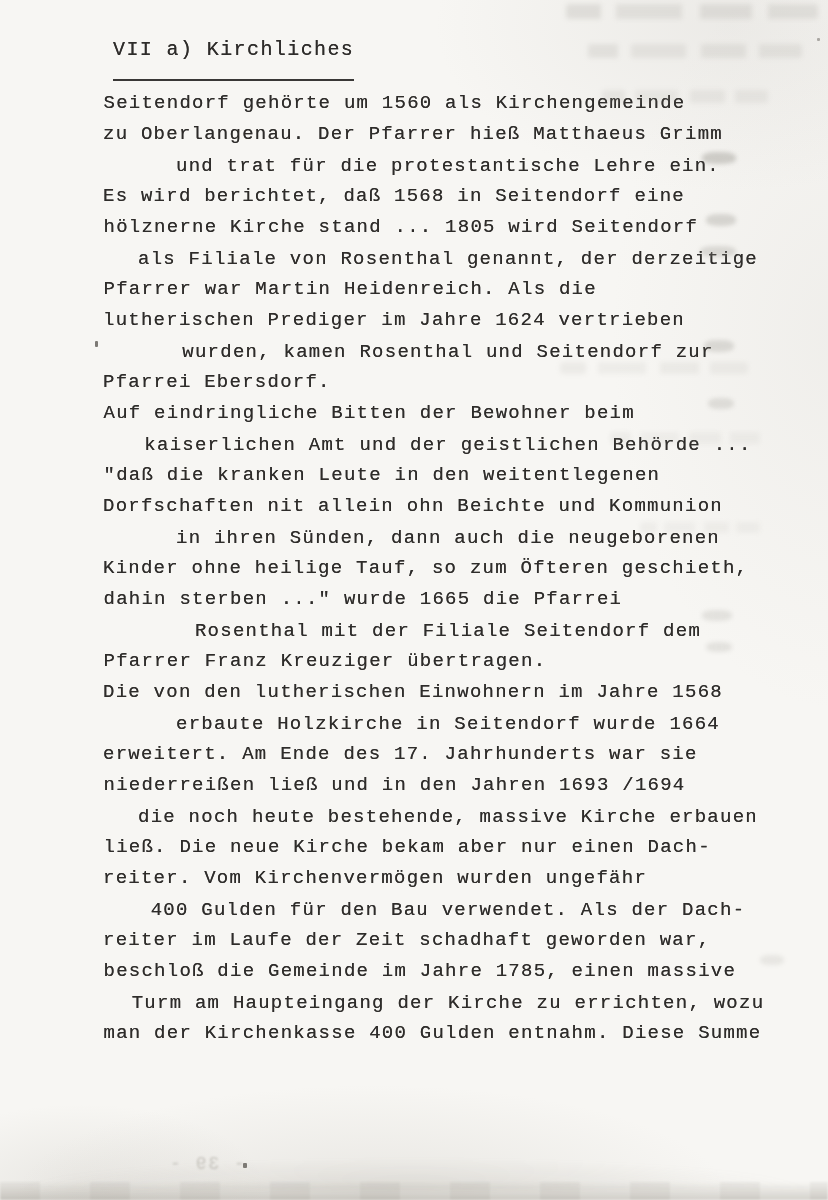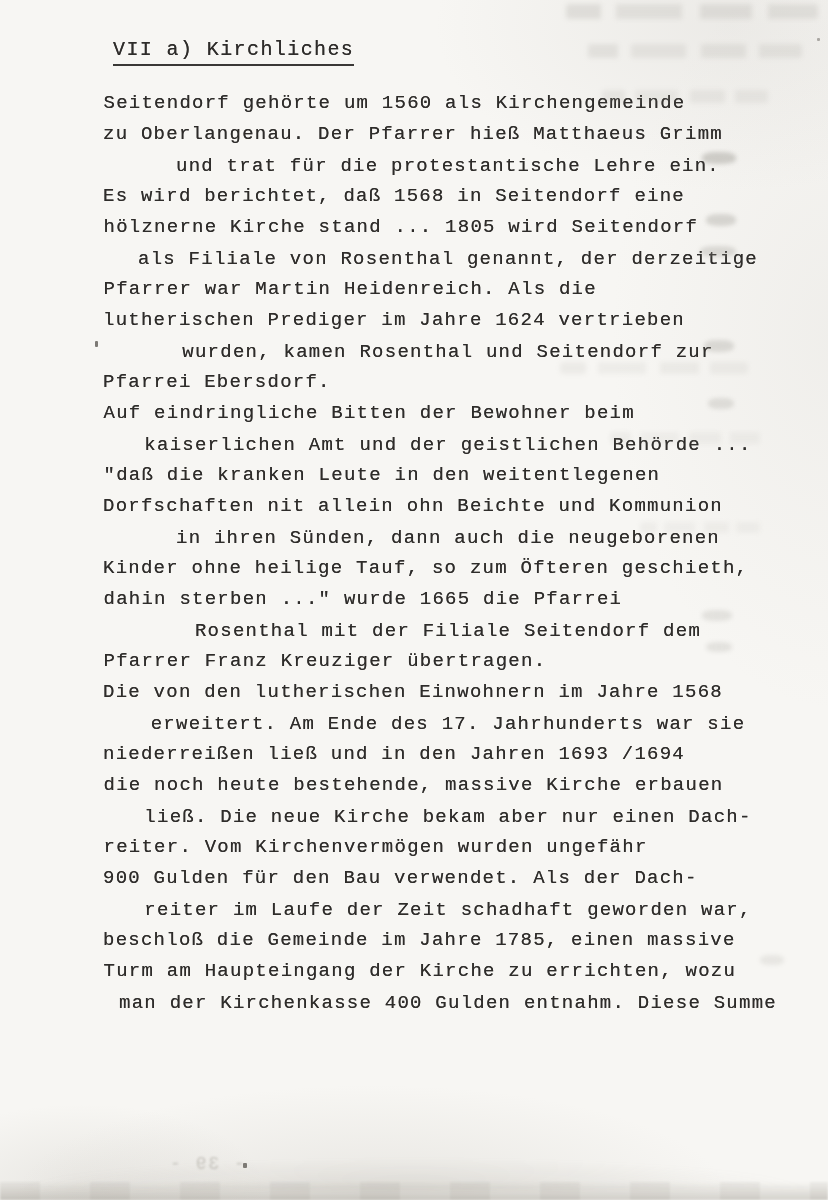--- a/index.html
+++ b/index.html
@@ -24,21 +24,21 @@
 
   .section-title {
     position: absolute;
     left: 113px;
     top: 38px;
     margin: 0;
     font-size: 20px;
     font-weight: normal;
     letter-spacing: 1.4px;
     line-height: 24px;
-    padding-bottom: 2px;
+    padding-bottom: 17px;
     border-bottom: 2px solid #3a3836;
     text-shadow: 0 0 0.6px rgba(46,44,42,0.85);
     white-space: pre;
   }
 
   .text-block {
     position: absolute;
     left: 103px;
     top: 88px;
     width: 690px;
@@ -152,26 +152,27 @@
     <div class="line">Auf eindringliche Bitten der Bewohner beim</div>
     <div class="line">kaiserlichen Amt und der geistlichen Behörde ...</div>
     <div class="line">"daß die kranken Leute in den weitentlegenen</div>
     <div class="line">Dorfschaften nit allein ohn Beichte und Kommunion</div>
     <div class="line">in ihren Sünden, dann auch die neugeborenen</div>
     <div class="line">Kinder ohne heilige Tauf, so zum Öfteren geschieth,</div>
     <div class="line">dahin sterben ..." wurde 1665 die Pfarrei</div>
     <div class="line">Rosenthal mit der Filiale Seitendorf dem</div>
     <div class="line">Pfarrer Franz Kreuziger übertragen.</div>
     <div class="line">Die von den lutherischen Einwohnern im Jahre 1568</div>
+    <div class="line">erbaute Holzkirche in Seitendorf wurde 1664</div>
     <div class="line">erweitert. Am Ende des 17. Jahrhunderts war sie</div>
     <div class="line">niederreißen ließ und in den Jahren 1693 /1694</div>
     <div class="line">die noch heute bestehende, massive Kirche erbauen</div>
     <div class="line">ließ. Die neue Kirche bekam aber nur einen Dach-</div>
     <div class="line">reiter. Vom Kirchenvermögen wurden ungefähr</div>
-    <div class="line">900 Gulden für den Bau verwendet. Als der Dach-</div>
+    <div class="line">400 Gulden für den Bau verwendet. Als der Dach-</div>
     <div class="line">reiter im Laufe der Zeit schadhaft geworden war,</div>
     <div class="line">beschloß die Gemeinde im Jahre 1785, einen massive</div>
     <div class="line">Turm am Haupteingang der Kirche zu errichten, wozu</div>
     <div class="line">man der Kirchenkasse 400 Gulden entnahm. Diese Summe</div>
   </div>
 
   <div class="ghost g1"></div>
   <div class="ghost g2"></div>
   <div class="ghost g3"></div>
   <div class="ghost g4"></div>

